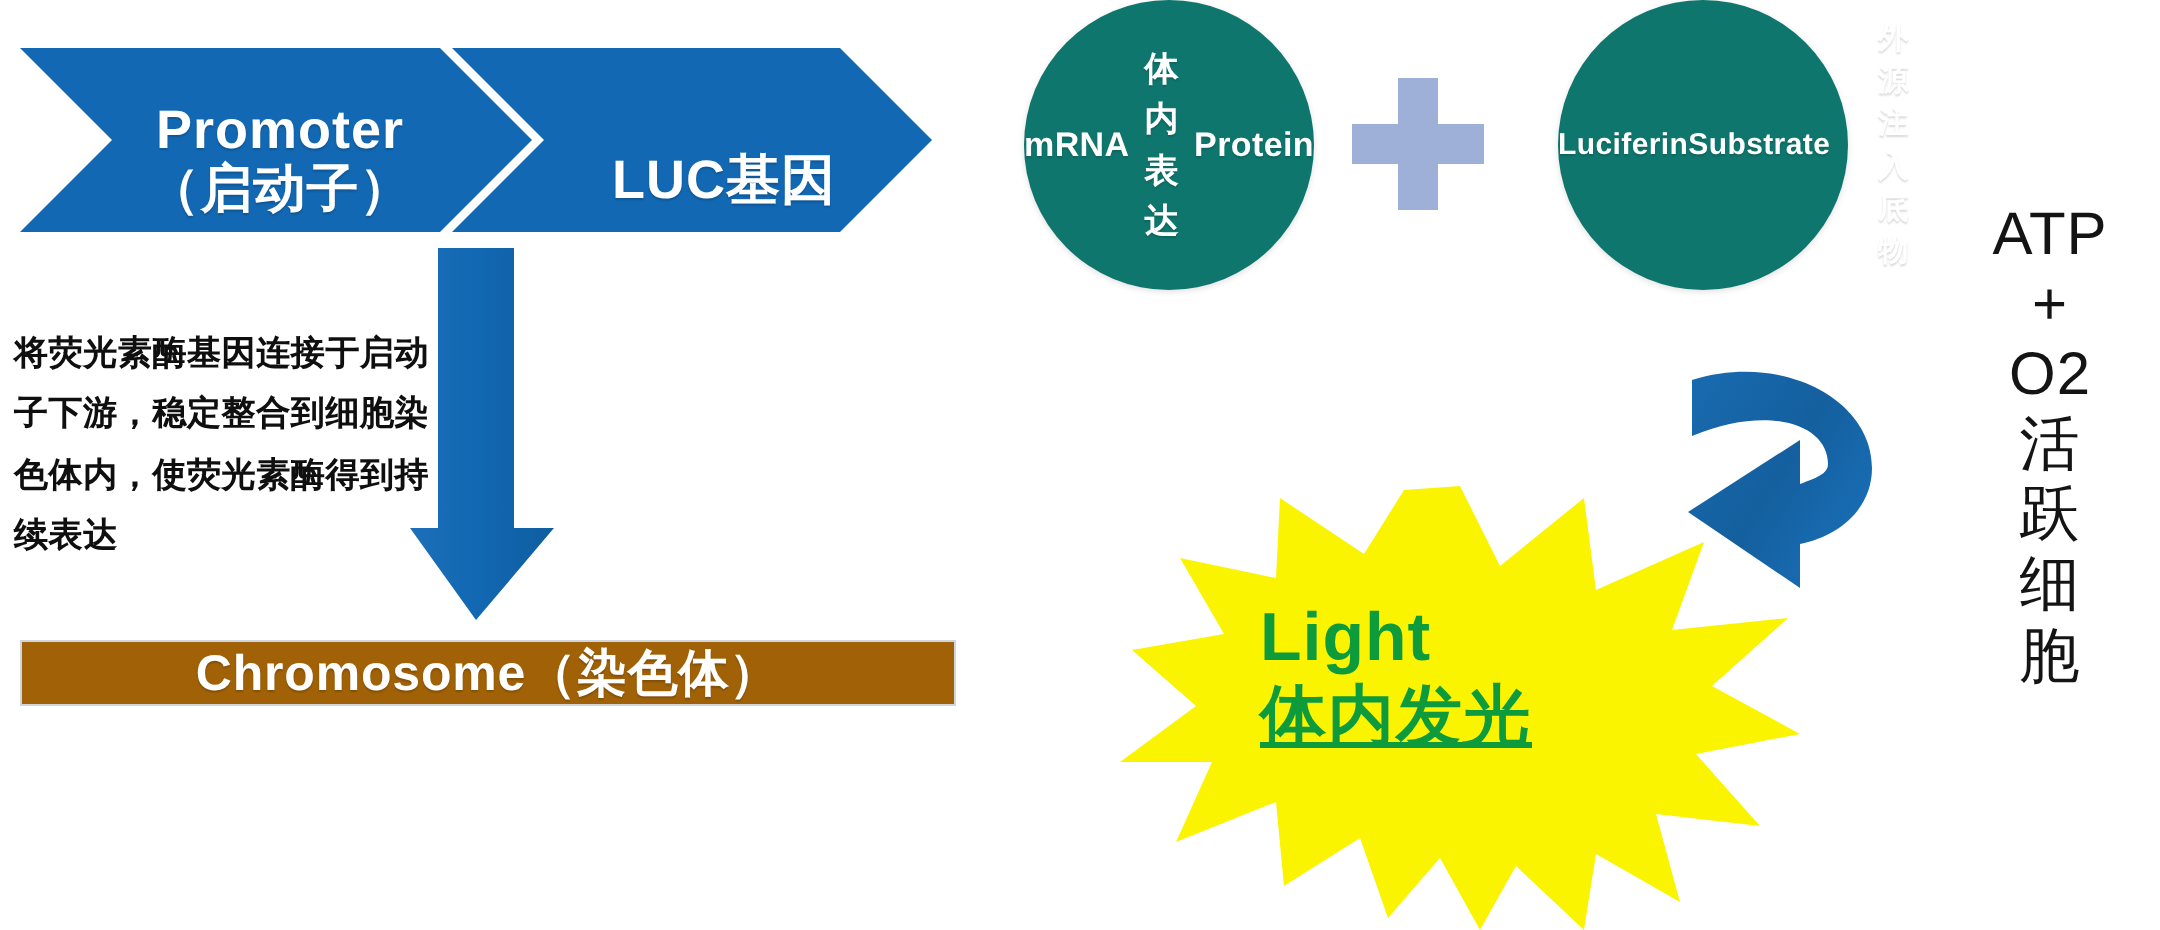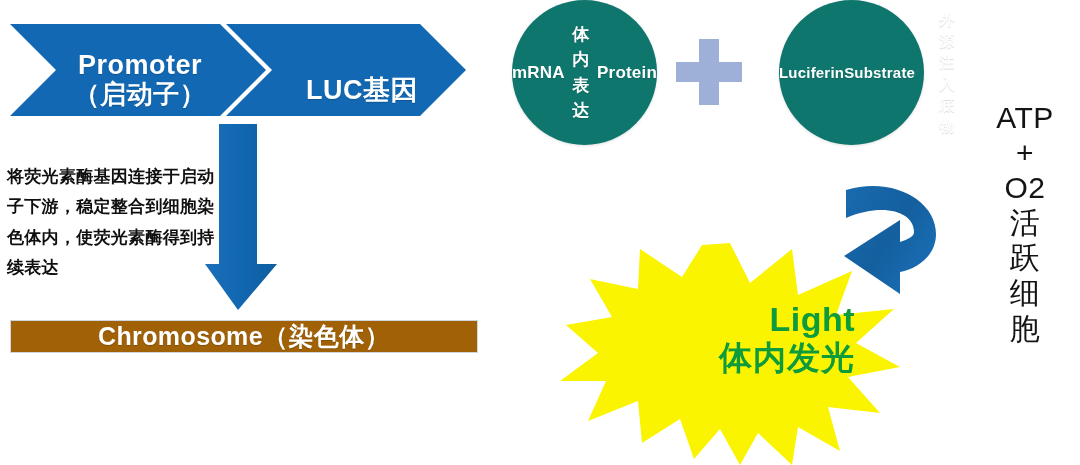--- a/index.html
+++ b/index.html
@@ -159,41 +159,42 @@
   
   .starburst {
     position: absolute;
     left: 560px;
     top: 243px;
     width: 340px;
     height: 222px;
   }
   .burst-label {
     position: absolute;
-    left: 605px;
+    left: 630px;
     top: 300px;
     width: 250px;
-    text-align: right;
+    text-align: left;
     pointer-events: none;
   }
   .burst-label .en {
     display: block;
     color: #0E9B3C;
     font-size: 34px;
     font-weight: bold;
     line-height: 1.12;
     letter-spacing: 0.5px;
   }
   .burst-label .cn {
     display: block;
     color: #0E9B3C;
     font-size: 33px;
     font-weight: bold;
     line-height: 1.2;
     letter-spacing: 1px;
+    text-decoration: underline;
   }
 </style>
 </head>
 <body>
 
 <div id="canvas">
 
   <div class="chevron-band">
     <svg class="chev-svg" width="456" height="92" viewBox="0 0 456 92" xmlns="http://www.w3.org/2000/svg">
 

